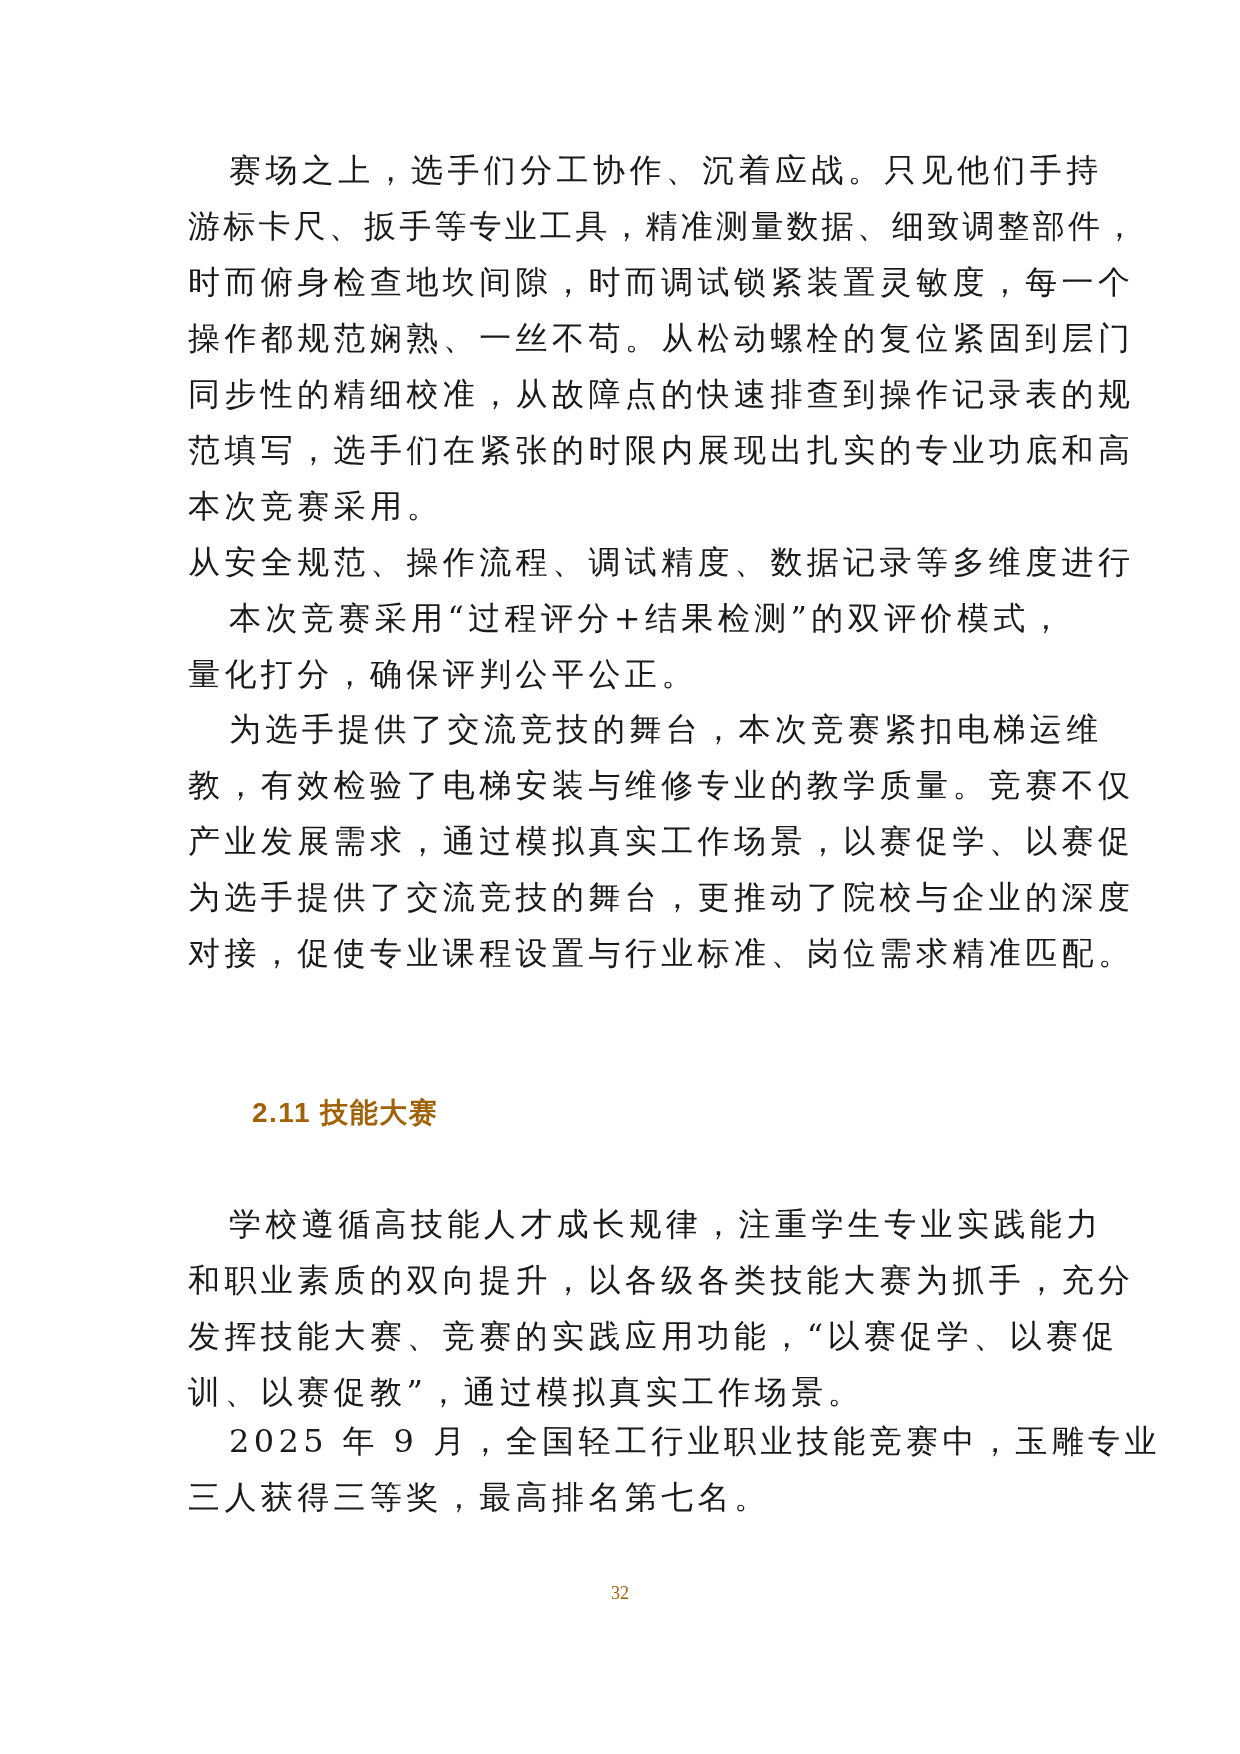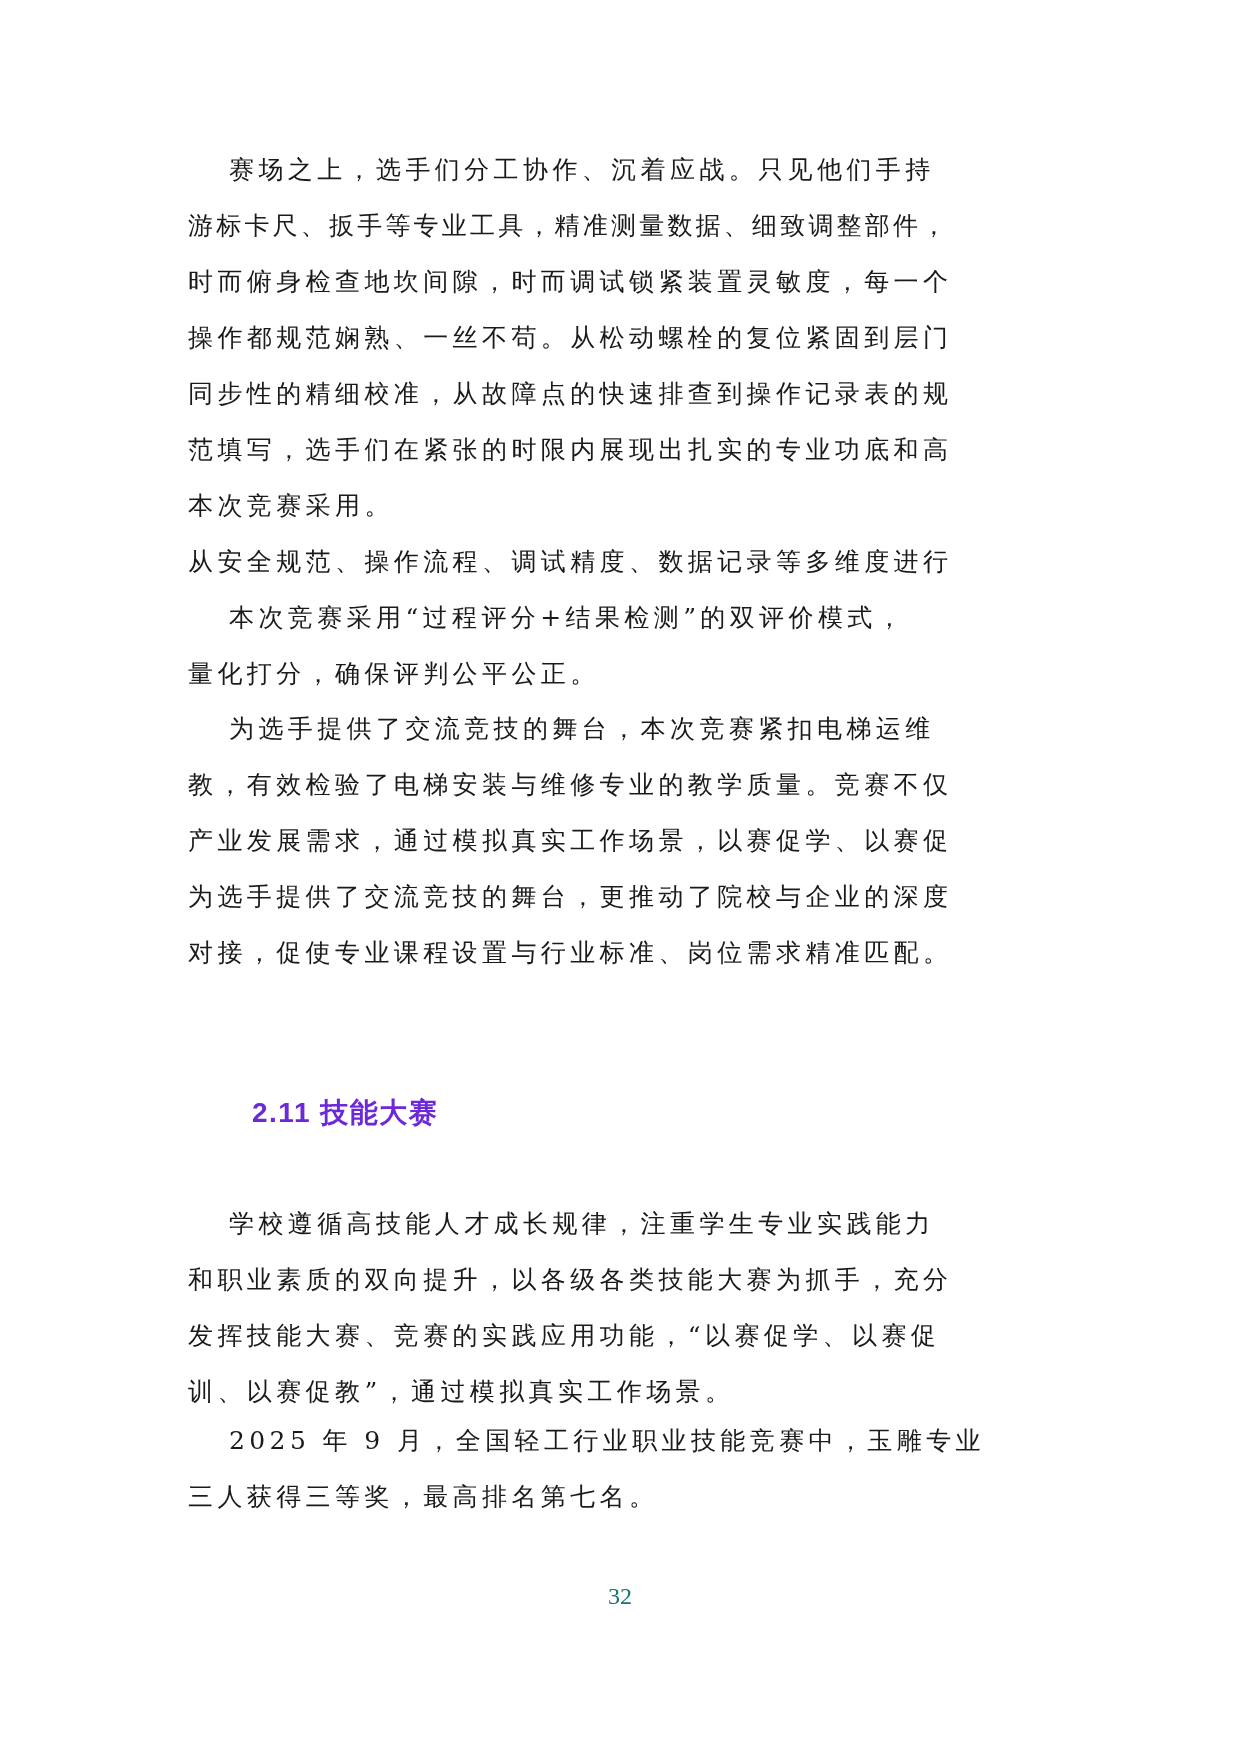--- a/index.html
+++ b/index.html
@@ -18,21 +18,21 @@
   .page {
     position: absolute;
     left: 188px;
     top: 0;
     width: 866px;
   }
   .para {
     position: absolute;
     left: 0;
     width: 866px;
-    font-size: 25px;
+    font-size: 32px;
     line-height: 56px;
     letter-spacing: 4.4px;
     text-indent: 41px;
     text-align: justify;
     text-align-last: left;
     word-break: break-all;
     margin: 0;
   }
   .line {
     display: block;
@@ -43,32 +43,32 @@
     padding-left: 41px;
   }
   .heading {
     position: absolute;
     left: 64px;
     top: 1094px;
     font-family: "Liberation Sans", "DejaVu Sans", sans-serif;
     font-weight: bold;
     font-size: 28px;
     letter-spacing: 1.5px;
-    color: #6d28d9;
+    color: #a16207;
     margin: 0;
   }
   .page-number {
     position: absolute;
     left: 0;
     width: 1240px;
     top: 1583px;
     text-align: center;
     font-family: "Liberation Serif", "DejaVu Serif", serif;
-    font-size: 24px;
-    color: #0f766e;
+    font-size: 18px;
+    color: #a16207;
   }
 </style>
 </head>
 <body>
 
 <div class="page">
 
   <div class="para" style="top:142px;">
     <span class="line first">赛场之上，选手们分工协作、沉着应战。只见他们手持</span>
     <span class="line" style="letter-spacing:3.2px;">游标卡尺、扳手等专业工具，精准测量数据、细致调整部件，</span>

